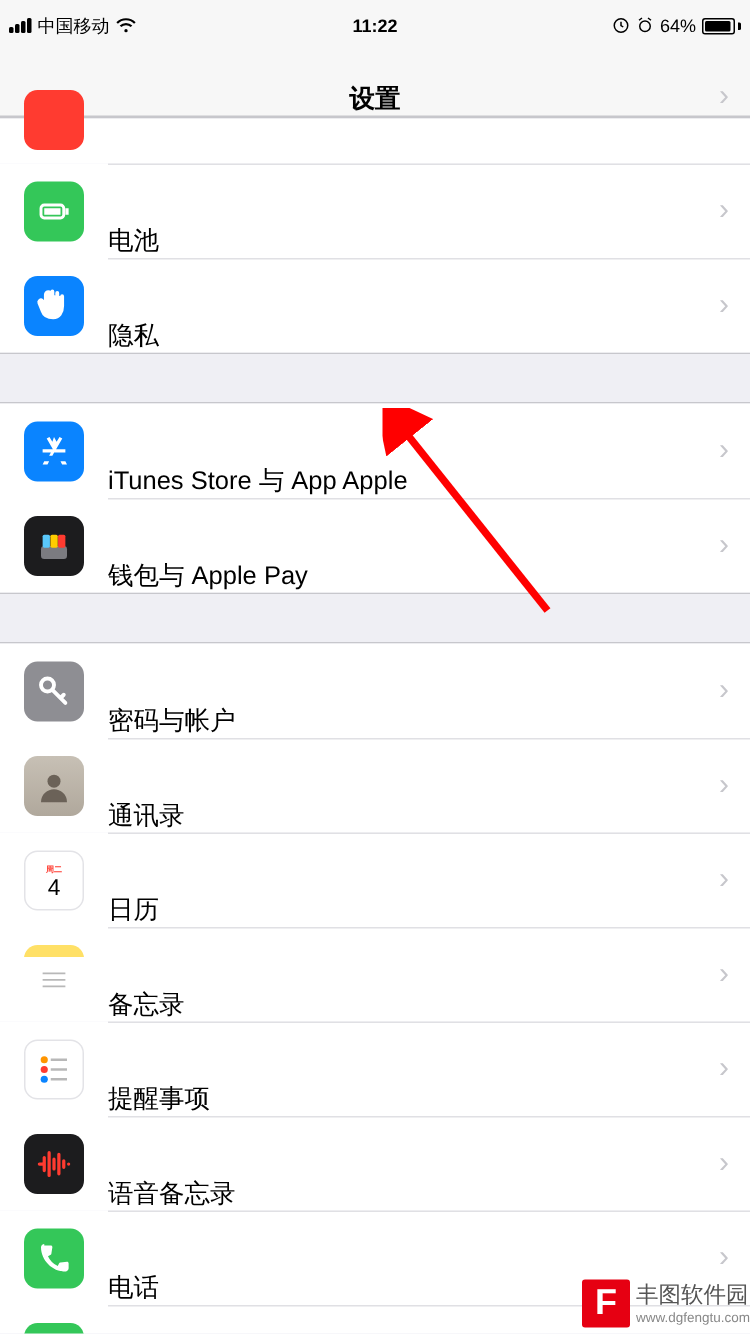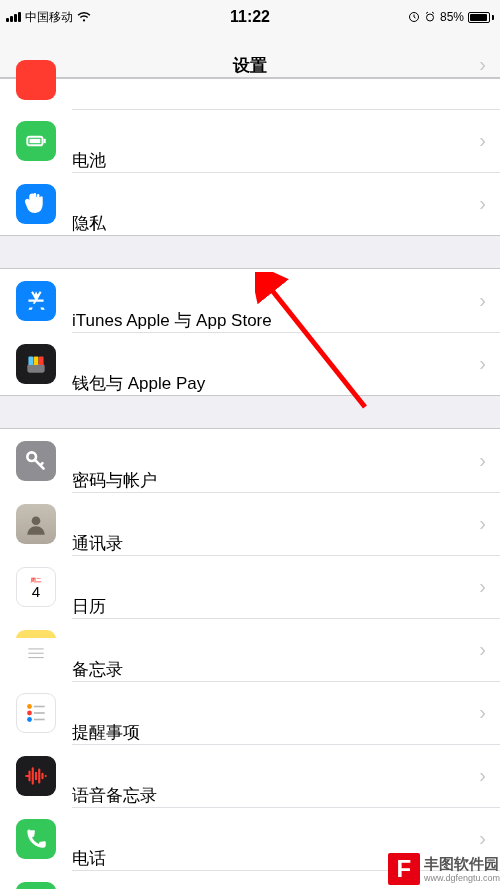--- a/index.html
+++ b/index.html
@@ -24,21 +24,21 @@
     background: #f7f7f7;
   }
   .status-left, .status-right { display: flex; align-items: center; gap: 4px; }
   .signal { display: flex; align-items: flex-end; gap: 1px; }
   .signal i { display: block; width: 3px; background: #000; border-radius: 1px; }
   .signal i:nth-child(1) { height: 4px; }
   .signal i:nth-child(2) { height: 6px; }
   .signal i:nth-child(3) { height: 8px; }
   .signal i:nth-child(4) { height: 10px; }
   .wifi-icon { width: 14px; height: 10px; }
-  .status-time { font-weight: 600; font-size: 16px; position: absolute; left: 50%; transform: translateX(-50%); }
+  .status-time { font-weight: 600; font-size: 12px; position: absolute; left: 50%; transform: translateX(-50%); }
   .battery-wrap { display: flex; align-items: center; gap: 2px; }
   .battery-body { width: 22px; height: 11px; border: 1px solid #000; border-radius: 2px; position: relative; }
   .battery-fill { position: absolute; left: 1px; top: 1px; bottom: 1px; background: #000; border-radius: 1px; }
   .battery-tip  { width: 2px; height: 5px; background: #000; border-radius: 0 1px 1px 0; }
 
   
   .nav-bar {
     height: 44px;
     display: flex;
     align-items: flex-end;
@@ -142,21 +142,21 @@
   }
   .watermark .logo {
     width: 32px; height: 32px;
     background: #e60012;
     color: #fff;
     font-weight: 900;
     font-size: 24px;
     display:flex; align-items:center; justify-content:center;
     border-radius:2px;
   }
-  .watermark .text { font-size: 15px; font-weight:700; color:#555; line-height:1; }
+  .watermark .text { font-size: 15px; font-weight:400; color:#555; line-height:1; }
   .watermark .sub  { font-size: 9px;  color:#888; display:block;}
 </style>
 </head>
 <body>
 
 <div class="status-bar">
   <div class="status-left">
     <span class="signal">
         <i></i>
         <i></i>
@@ -171,21 +171,21 @@
   <span class="status-time">11:22</span>
   <div class="status-right">
     <svg width="12" height="12" viewBox="0 0 24 24">
         <circle cx="12" cy="12" r="9" fill="none" stroke="#000" stroke-width="2"></circle>
         <path d="M12 7v5l3 2" stroke="#000" stroke-width="2" fill="none"></path>
       </svg>
     <svg width="12" height="12" viewBox="0 0 24 24">
         <circle cx="12" cy="13" r="7" fill="none" stroke="#000" stroke-width="2"></circle>
         <path d="M4 5l4-3M20 5l-4-3" stroke="#000" stroke-width="2"></path>
       </svg>
-    <span>85%</span>
+    <span>64%</span>
     <div class="battery-wrap">
       <div class="battery-body">
           <div class="battery-fill" style="width:85%"></div>
         </div>
       <div class="battery-tip"></div>
     </div>
   </div>
 </div>
 
 <div class="nav-bar">
@@ -225,21 +225,21 @@
   </div>
 
   <div class="section-gap"></div>
 
   <div class="row">
     <div class="icon-box ic-appstore">
       <svg class="icon-svg" viewBox="0 0 24 24">
           <path fill="#fff" d="M12 3l1.6 3 1.8-3 1.7 1-3.8 6.6H19v2h-6.9l-1.1 2h-2l1.1-2H5v-2h6.3L7.5 4l1.7-1 1.8 3zM6 18h3l-1 2H5zm10 0h3l1 2h-3z"></path>
         </svg>
     </div>
-    <span class="row-label">iTunes Apple 与 App Store</span>
+    <span class="row-label">iTunes Store 与 App Apple</span>
     <span class="chevron">›</span>
   </div>
 
   <div class="row">
     <div class="icon-box ic-wallet">
       <svg class="icon-svg" viewBox="0 0 24 24">
         <rect x="4" y="12" width="16" height="8" rx="2" fill="#7b7b80"></rect>
         <rect x="5" y="5" width="4.5" height="8" rx="1" fill="#5ac8fa"></rect>
         <rect x="9.8" y="5" width="4.5" height="8" rx="1" fill="#ffcc00"></rect>
         <rect x="14.5" y="5" width="4.5" height="8" rx="1" fill="#ff3b30"></rect>

